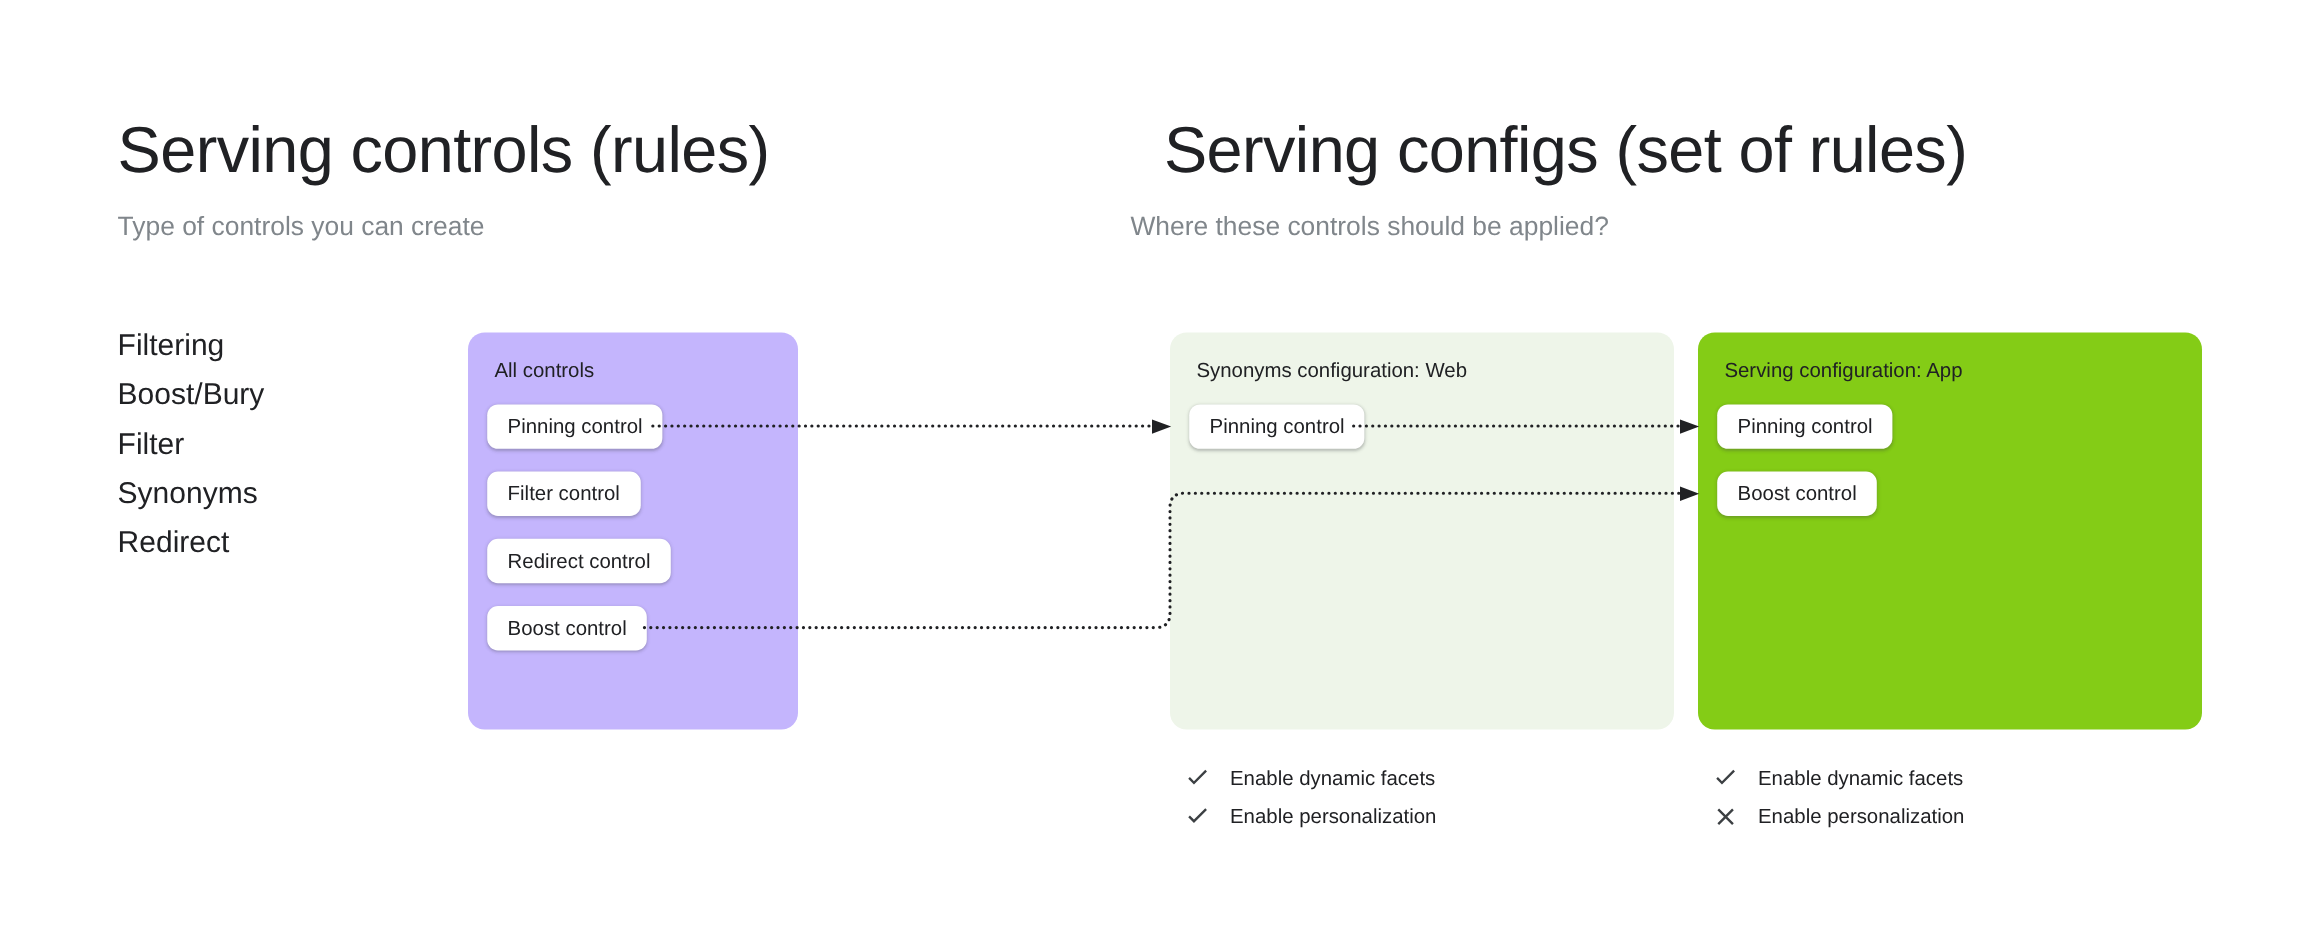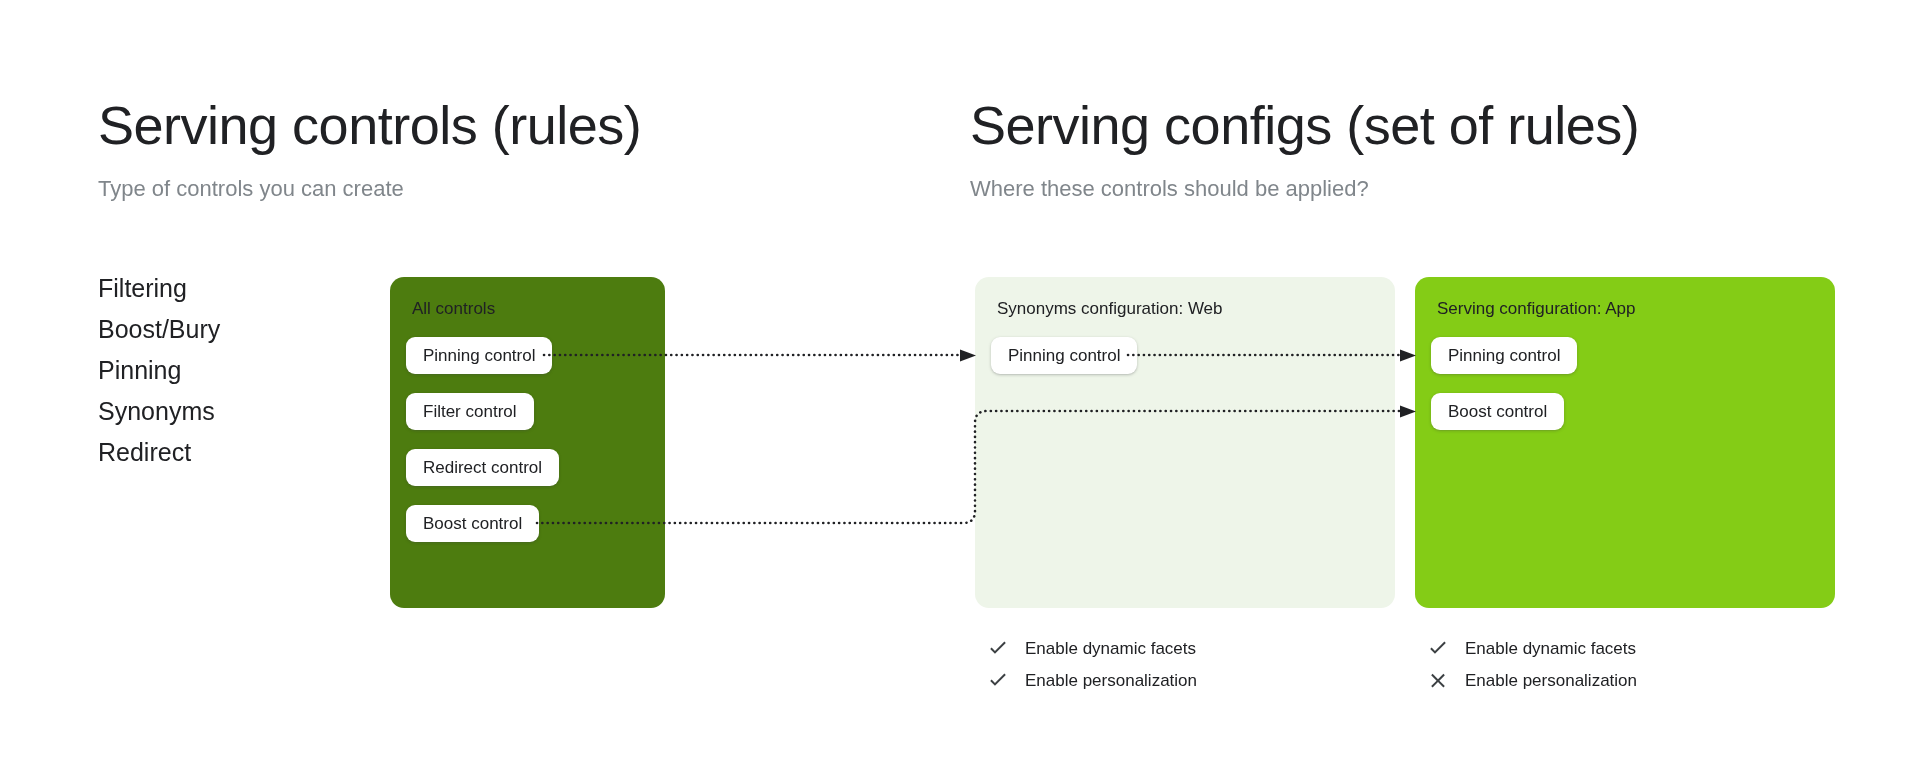--- a/index.html
+++ b/index.html
@@ -34,21 +34,21 @@
     position: absolute;
     font-size: 22px;
     font-weight: 400;
     color: #80868b;
     white-space: nowrap;
     line-height: 1.2;
   }
   #h-left  { left: 98px;  top: 96px; }
   #s-left  { left: 98px;  top: 176px; }
   #h-right { left: 970px; top: 96px; }
-  #s-right { left: 970px; top: 176px; text-align: right; }
+  #s-right { left: 942px; top: 176px; text-align: right; }
 
   
   #type-list {
     position: absolute;
     left: 98px;
     top: 268px;
     width: 260px;
   }
   #type-list .type-item {
     font-size: 25px;
@@ -65,21 +65,21 @@
     padding: 22px 0 0 0;
   }
   .panel-title {
     font-size: 17px;
     color: #202124;
     font-weight: 400;
     margin-left: 22px;
     margin-bottom: 14px;
     white-space: nowrap;
   }
-  #panel-all  { left: 390px;  top: 277px; width: 275px; height: 331px; background: #4d7c0f; }
+  #panel-all  { left: 390px;  top: 277px; width: 275px; height: 331px; background: #c4b5fd; }
   #panel-web  { left: 975px;  top: 277px; width: 420px; height: 331px; background: #eef5e9; }
   #panel-app  { left: 1415px; top: 277px; width: 420px; height: 331px; background: #84cc16; }
 
   
   .chip {
     position: absolute;
     display: inline-flex;
     align-items: center;
     height: 37px;
     padding: 0 17px;
@@ -136,21 +136,21 @@
 <div id="stage">
 
   <div class="h1" id="h-left">Serving controls (rules)</div>
   <div class="sub" id="s-left">Type of controls you can create</div>
   <div class="h1" id="h-right">Serving configs (set of rules)</div>
   <div class="sub" id="s-right">Where these controls should be applied?</div>
 
   <div id="type-list">
     <div class="type-item">Filtering</div>
     <div class="type-item">Boost/Bury</div>
-    <div class="type-item">Pinning</div>
+    <div class="type-item">Filter</div>
     <div class="type-item">Synonyms</div>
     <div class="type-item">Redirect</div>
   </div>
 
   <div class="panel" id="panel-all">
     <div class="panel-title">All controls</div>
   </div>
   <div class="chip" style="left:406px; top:337px;">Pinning control</div>
   <div class="chip" style="left:406px; top:393px;">Filter control</div>
   <div class="chip" style="left:406px; top:449px;">Redirect control</div>

